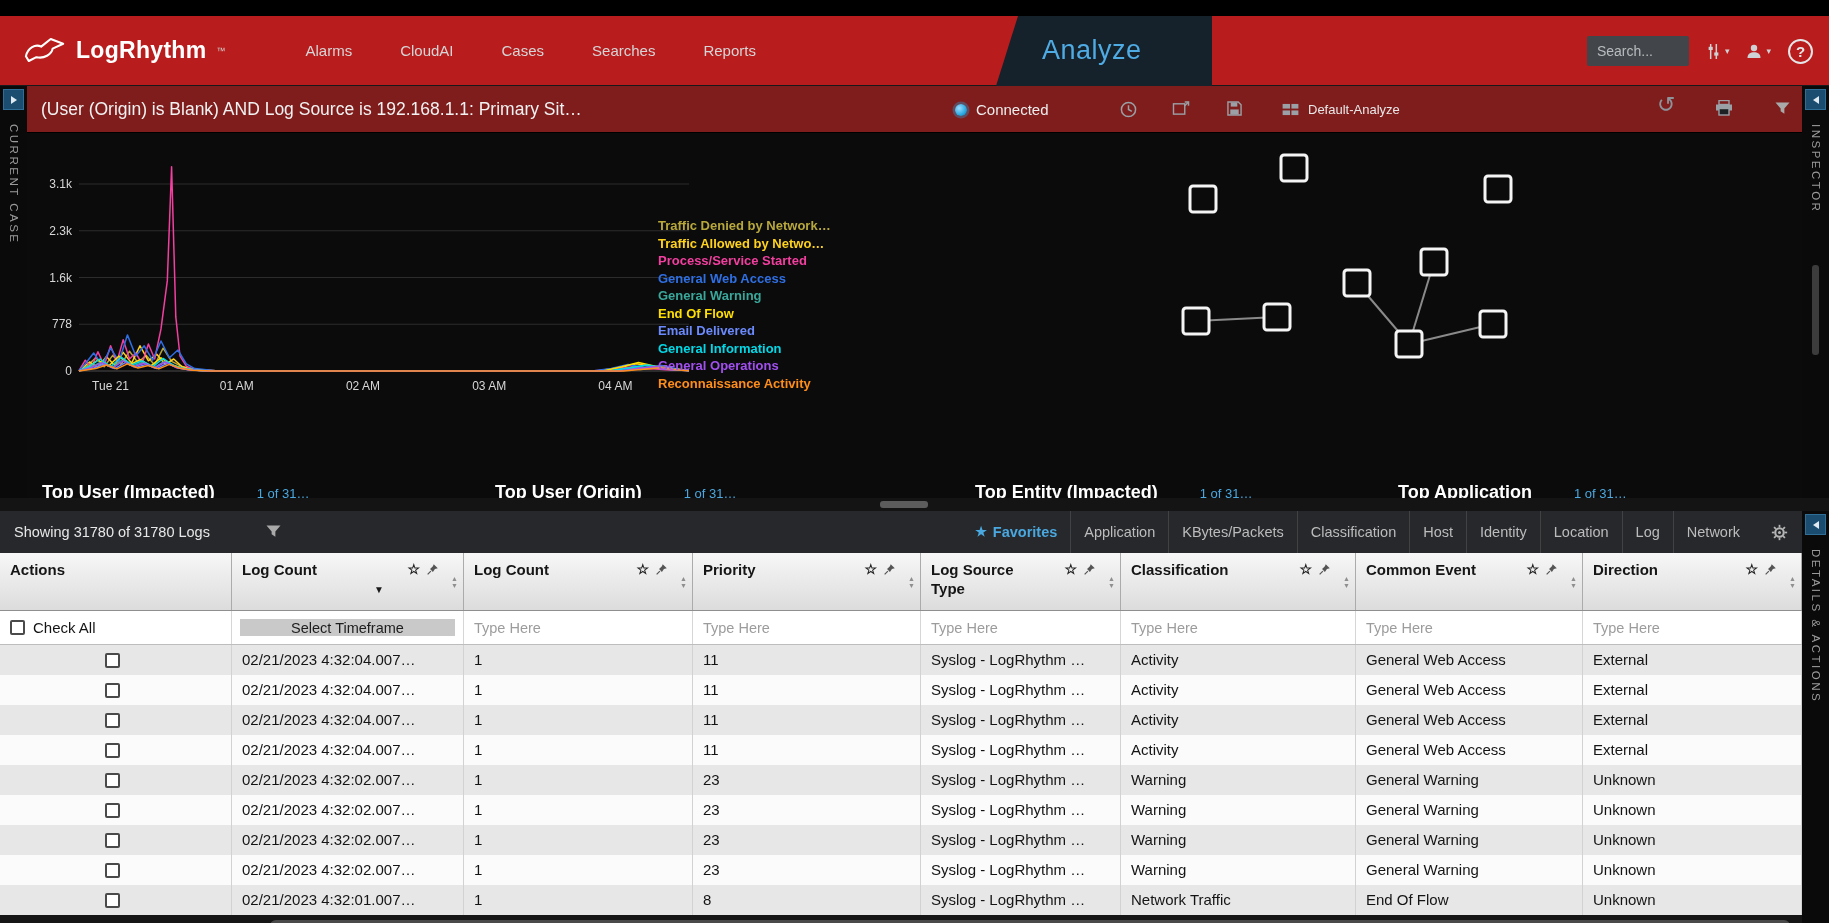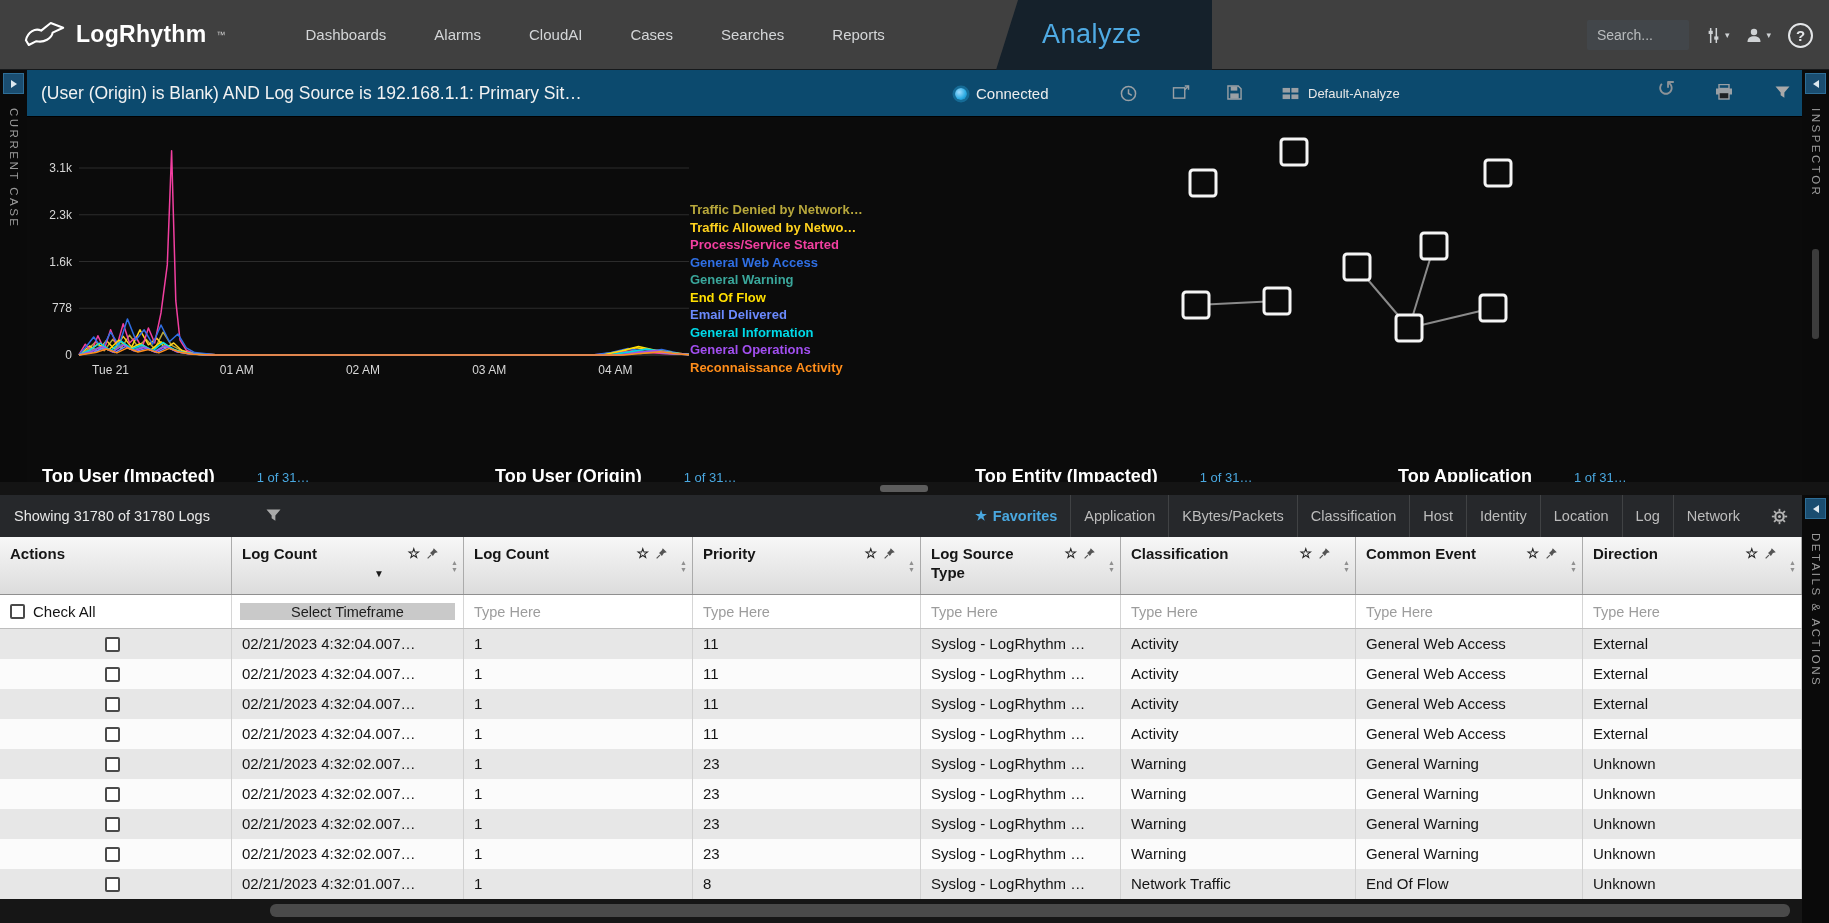--- a/index.html
+++ b/index.html
@@ -4,21 +4,21 @@
 <style>
   html,body { margin:0; padding:0; background:#000; }
   * { box-sizing:border-box; }
   .app {
     position:relative; width:1829px; height:923px; overflow:hidden;
     background:#000; font-family:"Liberation Sans", sans-serif;
     -webkit-font-smoothing:antialiased;
   }
 
   
-  .topnav { position:relative; height:70px; background:#404040; display:flex; align-items:center; border-bottom:1px solid #17191b; }
+  .topnav { position:relative; height:70px; background:#b91c1c; display:flex; align-items:center; border-bottom:1px solid #17191b;margin-top:16px; }
   .brand { display:flex; align-items:center; padding-left:24px; gap:10px; color:#fff; }
   .brand-name { font-size:23px; font-weight:bold; letter-spacing:.3px; }
   .brand sup { font-size:9px; color:#cfcfcf; }
   .nav-items { display:flex; margin-left:56px; }
   .nav-item { padding:0 24px; font-size:15px; color:#d4d6d8; line-height:70px; cursor:pointer; white-space:nowrap; }
   .analyze-tab { position:absolute; left:996px; top:0; width:216px; height:70px; background:#15212b;
     clip-path:polygon(22px 0, 100% 0, 100% 100%, 0 100%); }
   .analyze-tab span { display:block; color:#4fabe4; font-size:27px; font-weight:300; line-height:68px; padding-left:46px; letter-spacing:.5px; }
   .nav-right { position:absolute; right:0; top:0; height:70px; display:flex; align-items:center; gap:17px; padding-right:16px; }
   .search { width:102px; height:30px; background:#42464a; border:none; border-radius:2px; color:#cfcfcf; font-size:14px; padding:0 10px; font-family:inherit; outline:none; }
@@ -32,33 +32,33 @@
   .strip { width:27px; flex:none; background:#0a0a0a; display:flex; flex-direction:column; align-items:center; }
   .corner-btn { width:21px; height:21px; margin-top:3px; background:#1a4d70; border:1px solid #2e6e97; display:flex; align-items:center; justify-content:center; cursor:pointer; flex:none; }
   .tri { width:0; height:0; border-top:4px solid transparent; border-bottom:4px solid transparent; }
   .tri.r { border-left:6px solid #dfe9ef; }
   .tri.l { border-right:6px solid #dfe9ef; }
   .vtext { margin-top:14px; writing-mode:vertical-rl; font-size:11.5px; letter-spacing:2.5px; color:#9a9a9a; white-space:nowrap; cursor:pointer; }
   .v-thumb { width:7px; height:90px; background:#3c3c3c; border-radius:3px; margin-top:52px; }
 
   
   .center-col { width:1775px; display:flex; flex-direction:column; }
-  .querybar { position:relative; height:47px; background:#0c4a6e; border-bottom:1px solid #000; flex:none; }
+  .querybar { position:relative; height:47px; background:#7f1d1d; border-bottom:1px solid #000; flex:none; }
   .qb-title { position:absolute; left:14px; top:0; line-height:47px; color:#f2f2f2; font-size:17.5px; max-width:900px; white-space:nowrap; overflow:hidden; }
   .qb-connected { position:absolute; left:928px; top:0; height:47px; display:flex; align-items:center; gap:9px; color:#ededed; font-size:15px; }
   .dot { width:12px; height:12px; border-radius:50%; background:radial-gradient(circle at 35% 35%, #9fdcff, #29a9e1 60%, #0f6ea3); box-shadow:0 0 0 2.5px rgba(41,169,225,.35); }
   .qb-icon { position:absolute; top:15px; cursor:pointer; line-height:0; }
   .qb-layout { position:absolute; left:1255px; top:0; height:47px; display:flex; align-items:center; gap:9px; color:#e8e8e8; font-size:13px; cursor:pointer; }
   .undo-glyph { position:absolute; top:8px; font-size:22px; color:#8d9398; cursor:pointer; line-height:1; }
 
   
   .analysis { position:relative; flex:1; background:#0b0b0b; overflow:hidden; }
   #graphSvg { position:absolute; left:0; top:0; pointer-events:none; }
   #chartSvg { position:absolute; left:14px; top:16px; }
-  .legend { position:absolute; left:663px; top:84px; display:flex; flex-direction:column; }
+  .legend { position:absolute; left:631px; top:84px; display:flex; flex-direction:column; }
   .legend-item { font-size:13px; font-weight:bold; line-height:17.5px; white-space:nowrap; cursor:pointer; }
   .panels { position:absolute; top:349px; left:0; right:0; height:15px; }
   .panel-title { position:absolute; top:0; display:flex; gap:10px; align-items:baseline; white-space:nowrap; }
   .panel-title .pt { color:#fff; font-size:18px; font-weight:bold; }
   .panel-title .pl { color:#4aa8e0; font-size:13px; cursor:pointer;margin-left:32px; }
 
   .mid-scroll { height:13px; background:#141414; position:relative; }
   .mid-thumb { position:absolute; left:880px; top:3px; width:48px; height:7px; background:#5c5c5c; border-radius:3px; }
 
   
@@ -108,21 +108,20 @@
 
   <header class="topnav">
     <div class="brand">
       <svg width="42" height="29" viewBox="0 0 44 30">
         <path d="M2 21 C4 12 12 8 18 11 L28 3 L41 8 L30 13 C29 19 21 24 13 22 L5 26 Z" fill="none" stroke="#ffffff" stroke-width="2.2" stroke-linejoin="round"></path>
       </svg>
       <span class="brand-name">LogRhythm</span>
       <sup>™</sup>
     </div>
     <nav class="nav-items" id="navItems">
-        <span class="nav-item">Dashboards</span>
         <span class="nav-item">Alarms</span>
         <span class="nav-item">CloudAI</span>
         <span class="nav-item">Cases</span>
         <span class="nav-item">Searches</span>
         <span class="nav-item">Reports</span>
       </nav>
     <div class="analyze-tab">
       <span>Analyze</span>
     </div>
     <div class="nav-right">

